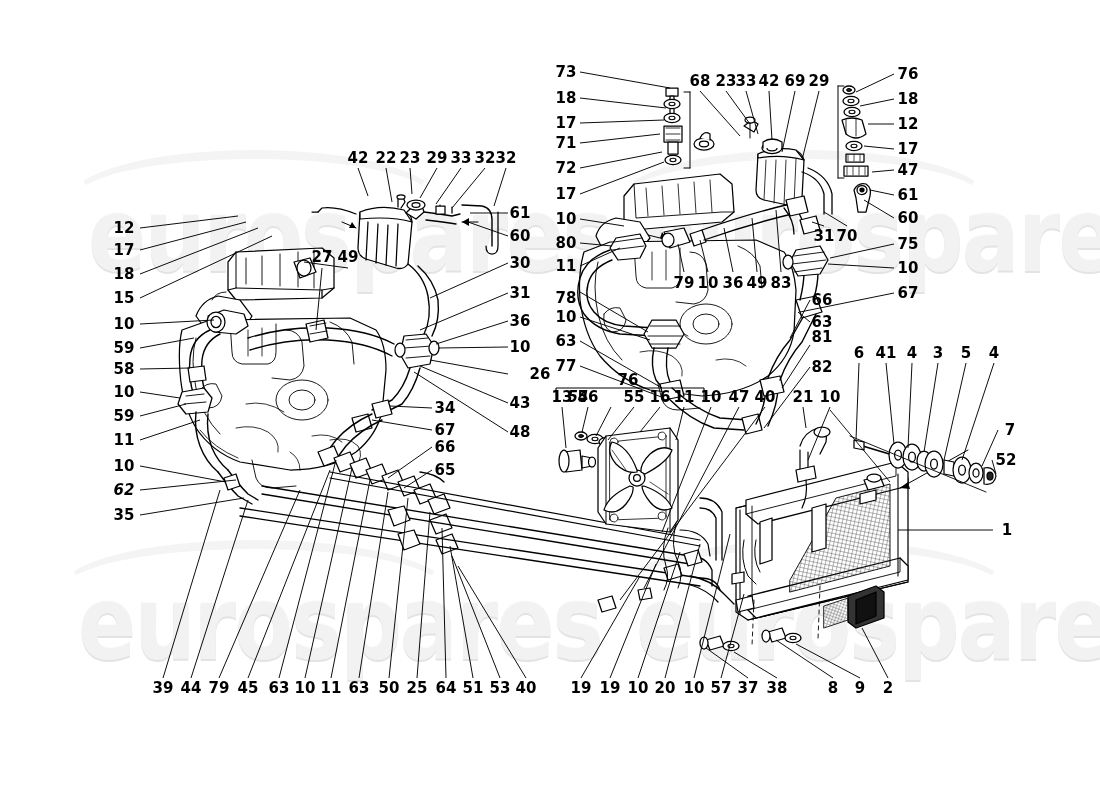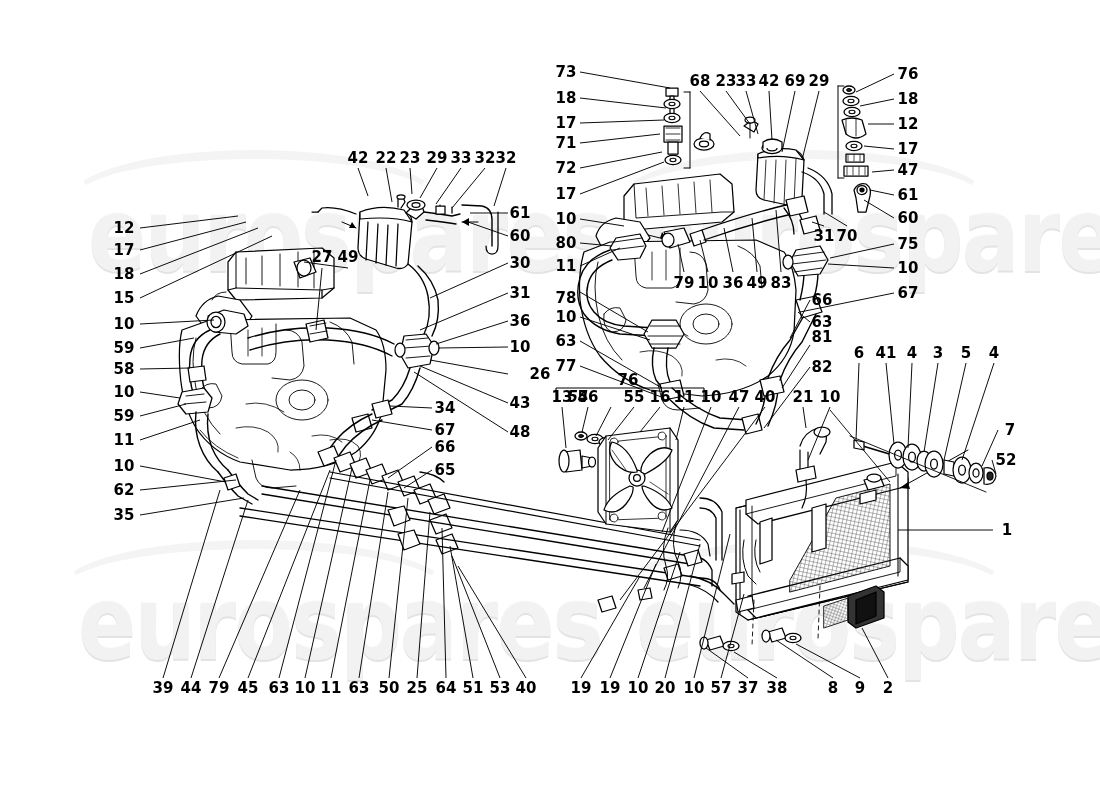--- a/index.html
+++ b/index.html
@@ -610,21 +610,21 @@
       <div class="lbl" style="left: 124px; top: 250px;">17</div>
       <div class="lbl" style="left: 124px; top: 274px;">18</div>
       <div class="lbl" style="left: 124px; top: 298px;">15</div>
       <div class="lbl" style="left: 124px; top: 324px;">10</div>
       <div class="lbl" style="left: 124px; top: 348px;">59</div>
       <div class="lbl" style="left: 124px; top: 369px;">58</div>
       <div class="lbl" style="left: 124px; top: 392px;">10</div>
       <div class="lbl" style="left: 124px; top: 416px;">59</div>
       <div class="lbl" style="left: 124px; top: 440px;">11</div>
       <div class="lbl" style="left: 124px; top: 466px;">10</div>
-      <div class="lbl" style="left: 124px; top: 490px;">62</div>
+      <div class="lbl" style="left: 124px; top: 490px; font-style: italic;">62</div>
       <div class="lbl" style="left: 124px; top: 515px;">35</div>
       <div class="lbl" style="left: 322px; top: 257px;">27</div>
       <div class="lbl" style="left: 348px; top: 257px;">49</div>
       <div class="lbl" style="left: 520px; top: 213px;">61</div>
       <div class="lbl" style="left: 520px; top: 236px;">60</div>
       <div class="lbl" style="left: 520px; top: 263px;">30</div>
       <div class="lbl" style="left: 520px; top: 293px;">31</div>
       <div class="lbl" style="left: 520px; top: 321px;">36</div>
       <div class="lbl" style="left: 520px; top: 347px;">10</div>
       <div class="lbl" style="left: 540px; top: 374px;">26</div>

